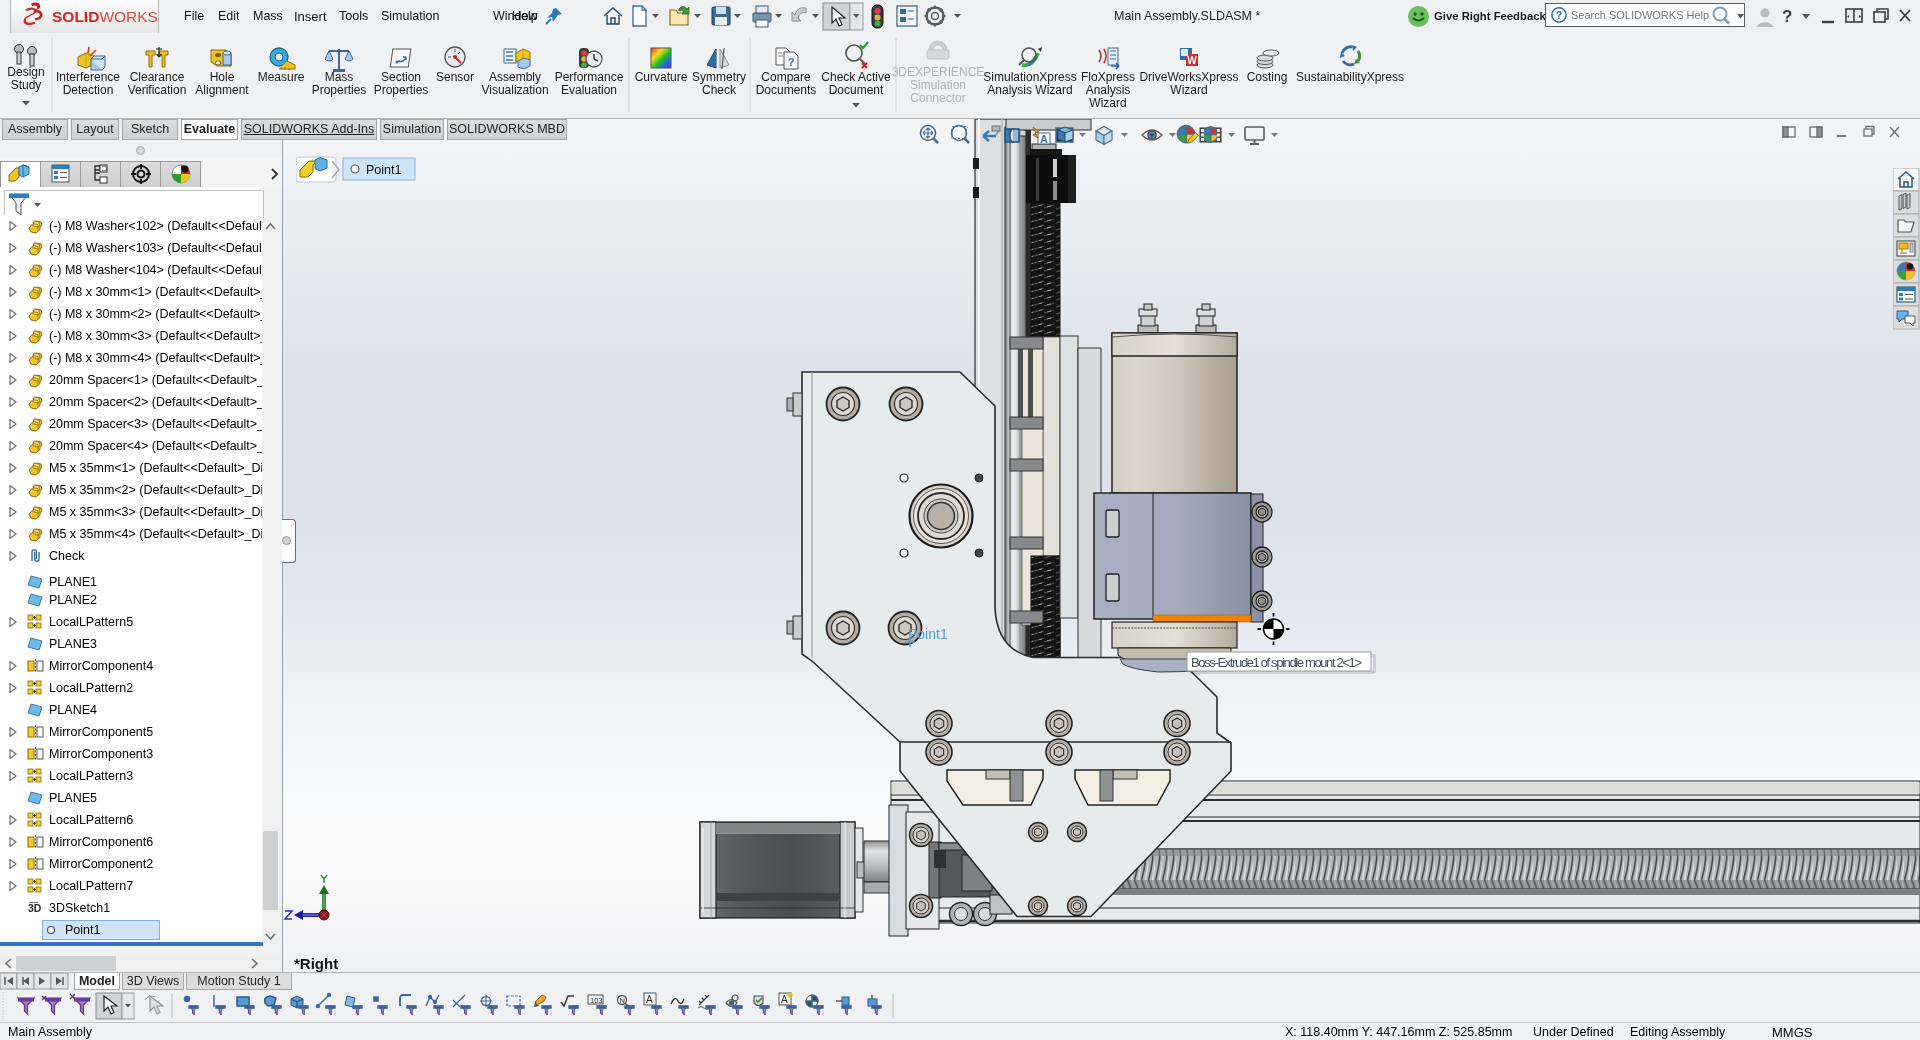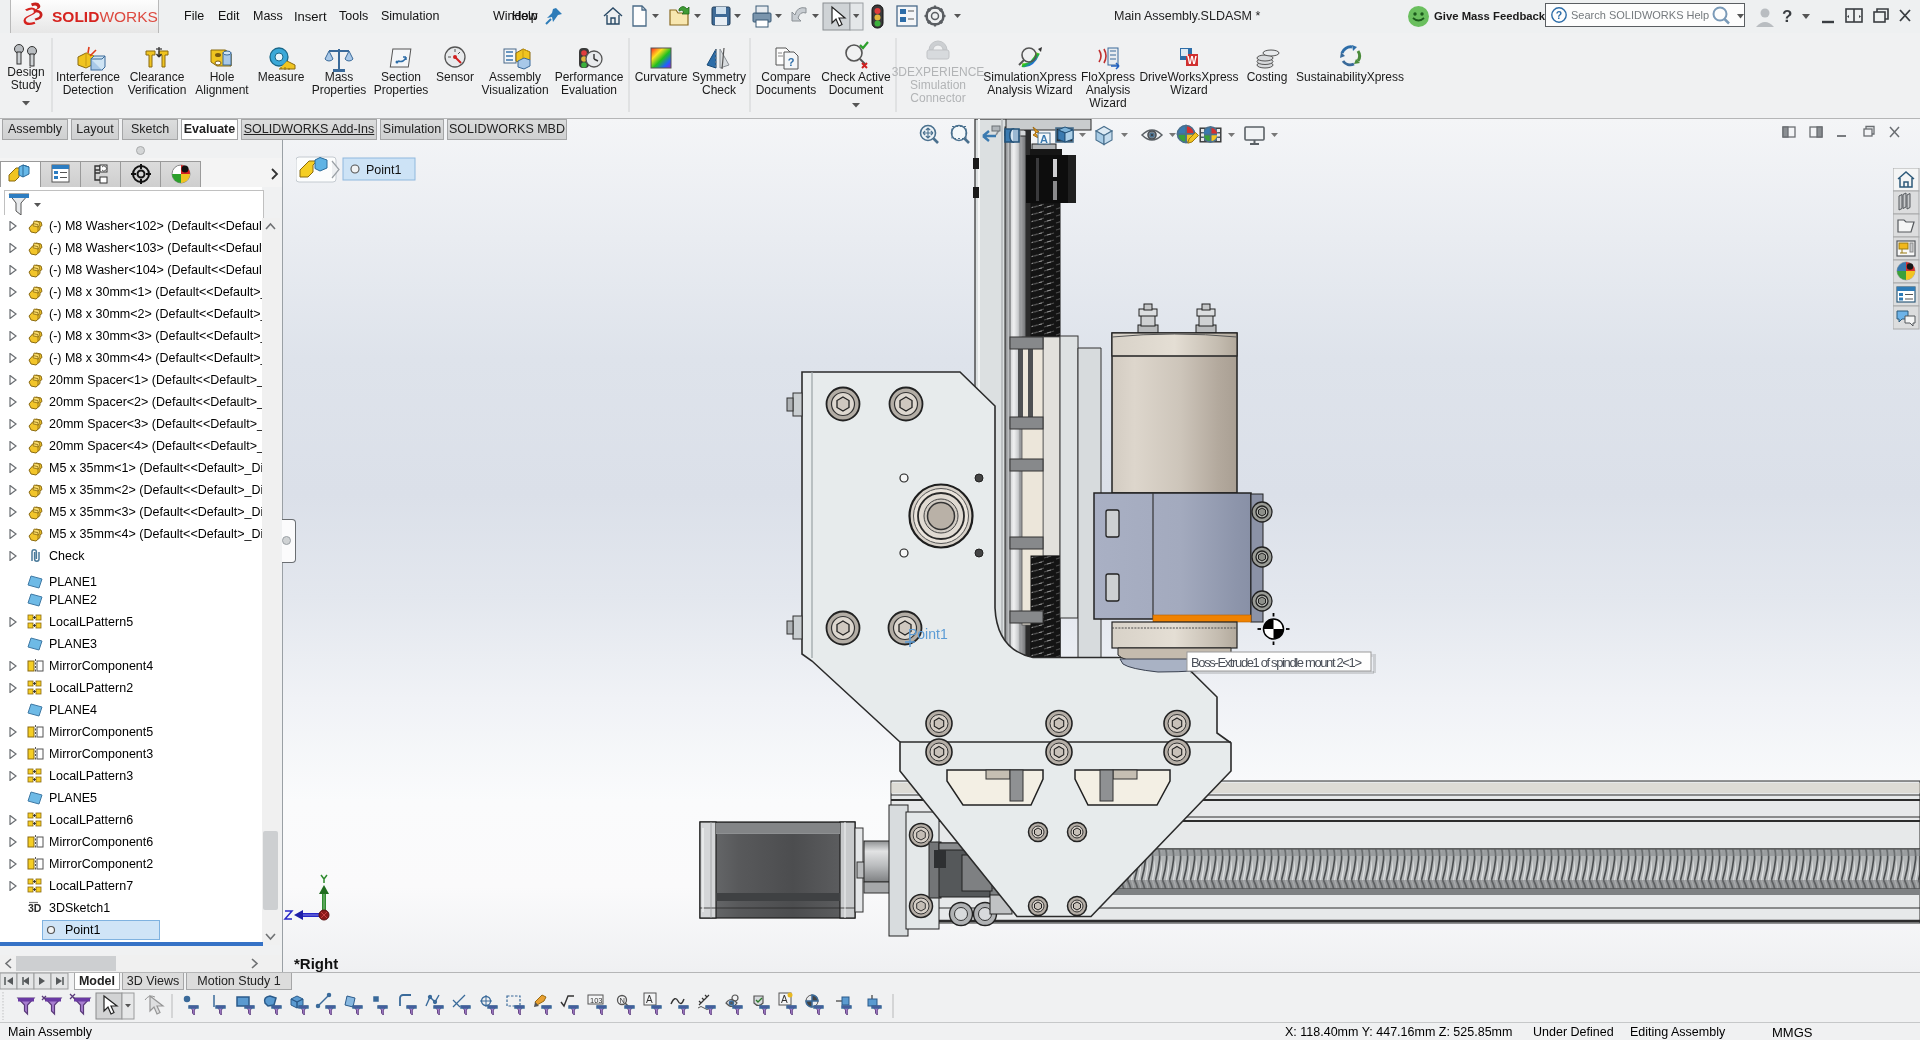--- a/index.html
+++ b/index.html
@@ -130,21 +130,21 @@
       <path d="M31,14 l3.5,4 l3.5,-4 z" fill="#555"></path>
     </g>
 </svg>
 
 <div class="abs" style="left:1408px;top:6px;width:21px;height:21px;border-radius:50%;background:#6abf5e;"></div>
 <svg class="abs" style="left:1408px;top:6px;" width="21" height="21">
     <circle cx="7" cy="8" r="1.7" fill="#1c5a1c"></circle>
     <circle cx="14" cy="8" r="1.7" fill="#1c5a1c"></circle>
     <path d="M5,12 q5.5,5 11,0" stroke="#1c5a1c" stroke-width="1.8" fill="none"></path>
   </svg>
-<div class="abs" style="left:1434px;top:0;height:33px;line-height:33px;font-size:11.3px;font-weight:bold;color:#1a1a1a;">Give Mass Feedback</div>
+<div class="abs" style="left:1434px;top:0;height:33px;line-height:33px;font-size:11.3px;font-weight:bold;color:#1a1a1a;">Give Right Feedback</div>
 <div class="abs" style="left:1545px;top:3px;width:200px;height:24px;background:#fdfdfd;border:1.5px solid #5a5e62;box-sizing:border-box;"></div>
 <svg class="abs" style="left:1551px;top:7px;" width="17" height="17">
     <circle cx="8" cy="8" r="7.2" fill="none" stroke="#2d6da8" stroke-width="1.4"></circle>
     <text x="8" y="12" text-anchor="middle" font-size="10.5" font-weight="bold" fill="#2d6da8" font-family="Liberation Sans">?</text>
   </svg>
 <div class="abs" style="left:1571px;top:0px;height:31px;line-height:31px;font-size:11px;color:#757a7e;">Search SOLIDWORKS Help</div>
 <svg class="abs" style="left:1711px;top:6px;" width="40" height="23">
     <circle cx="9" cy="8" r="6.5" fill="none" stroke="#7a9ab8" stroke-width="2"></circle>
     <line x1="13.5" y1="13" x2="18" y2="17.5" stroke="#7a9ab8" stroke-width="2.5"></line>
     <path d="M26,8 l3.5,4.5 l3.5,-4.5 z" fill="#555"></path>

